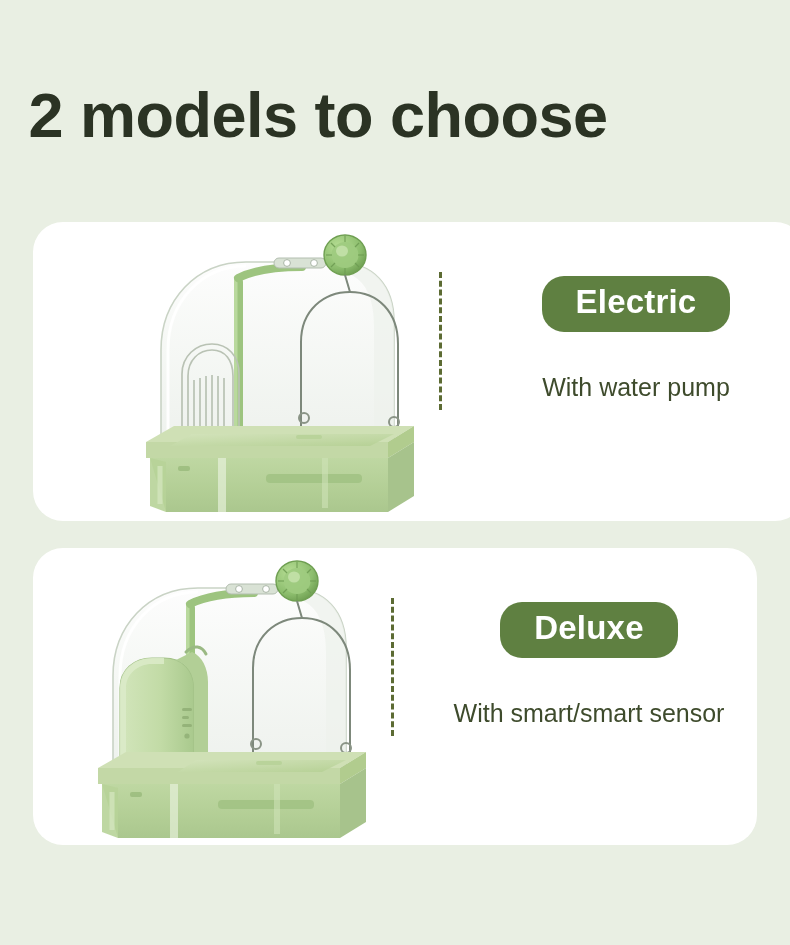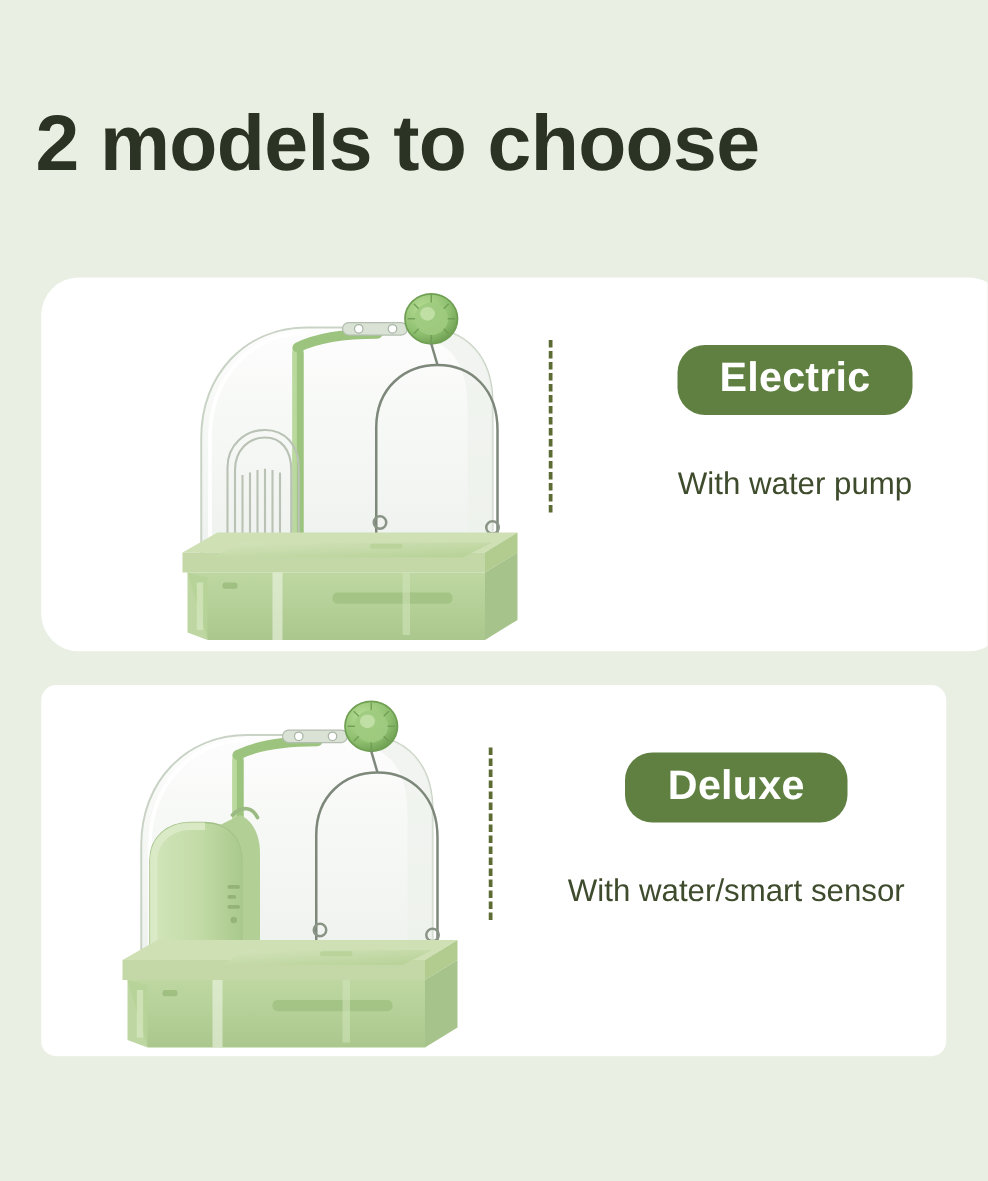--- a/index.html
+++ b/index.html
@@ -32,21 +32,21 @@
 
   
   .card {
     position: absolute;
     left: 33px;
     width: 724px;
     background: #ffffff;
     border-radius: 30px;
   }
   .card-electric { top: 222px; height: 299px; padding-left: 48px; }
-  .card-deluxe   { top: 548px; height: 297px; border-radius: 12px; }
+  .card-deluxe   { top: 548px; height: 297px; }
 
   .card-inner {
     position: relative;
     width: 100%;
     height: 100%;
   }
 
   
   .product-figure {
     position: absolute;
@@ -297,17 +297,17 @@
         <rect x="92" y="228" width="8" height="54" fill="#e9f2df" opacity="0.65"></rect>
         <rect x="196" y="228" width="6" height="50" fill="#cfe2b8" opacity="0.6"></rect>
         <path d="M34 236 L34 274" stroke="#d7e8c2" stroke-width="5" opacity="0.7"></path>
       </svg>
     </div>
 
     <div class="divider"></div>
 
     <div class="info-block wide">
       <div class="badge">Deluxe</div>
-      <div class="sub-label">With water/smart sensor</div>
+      <div class="sub-label">With smart/smart sensor</div>
     </div>
 
   </div>
 </div>
 
 </body></html>

